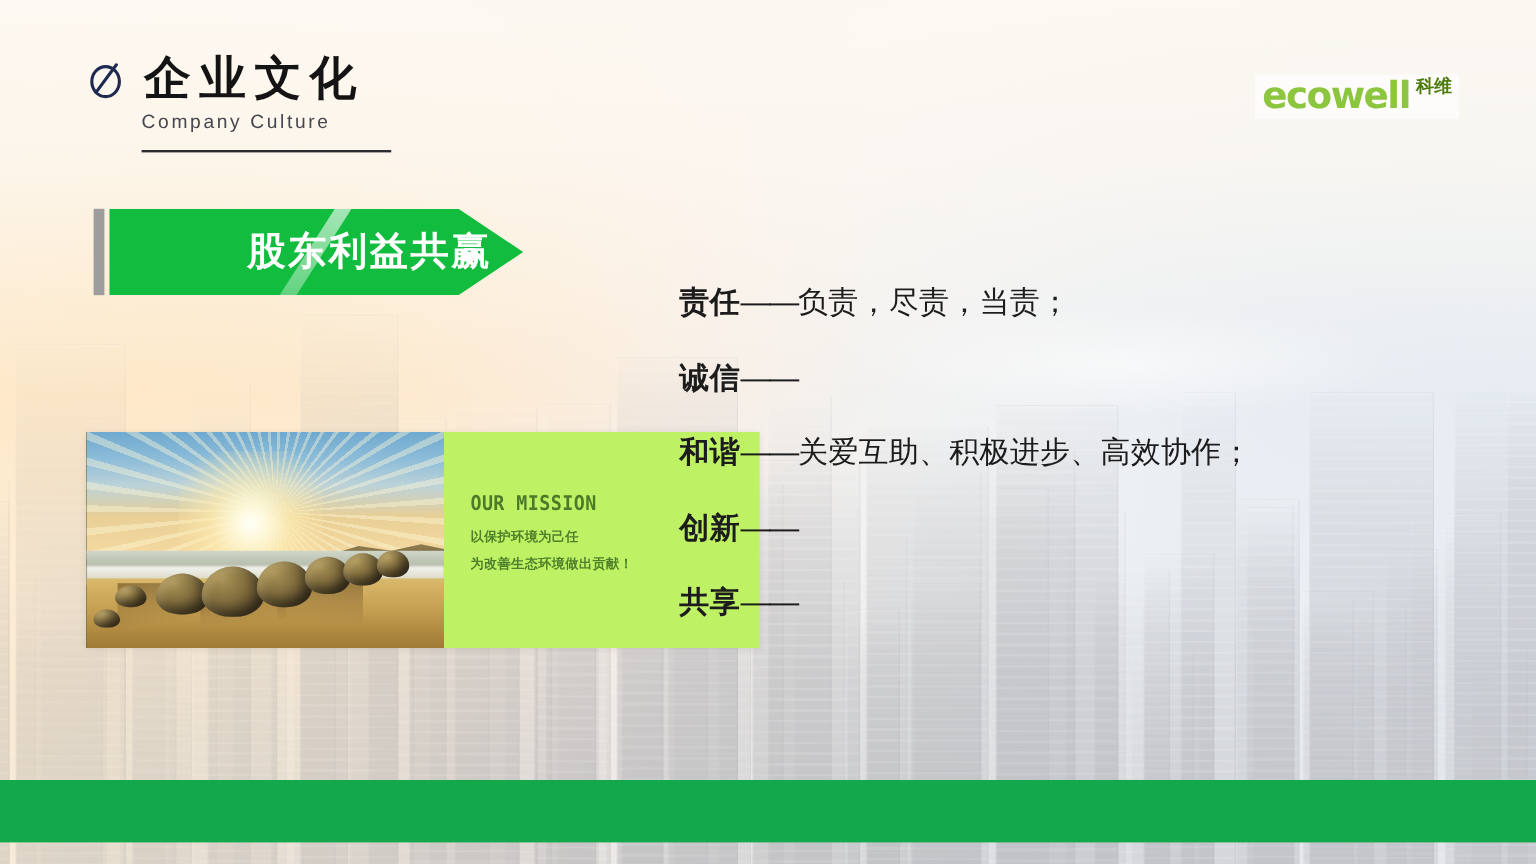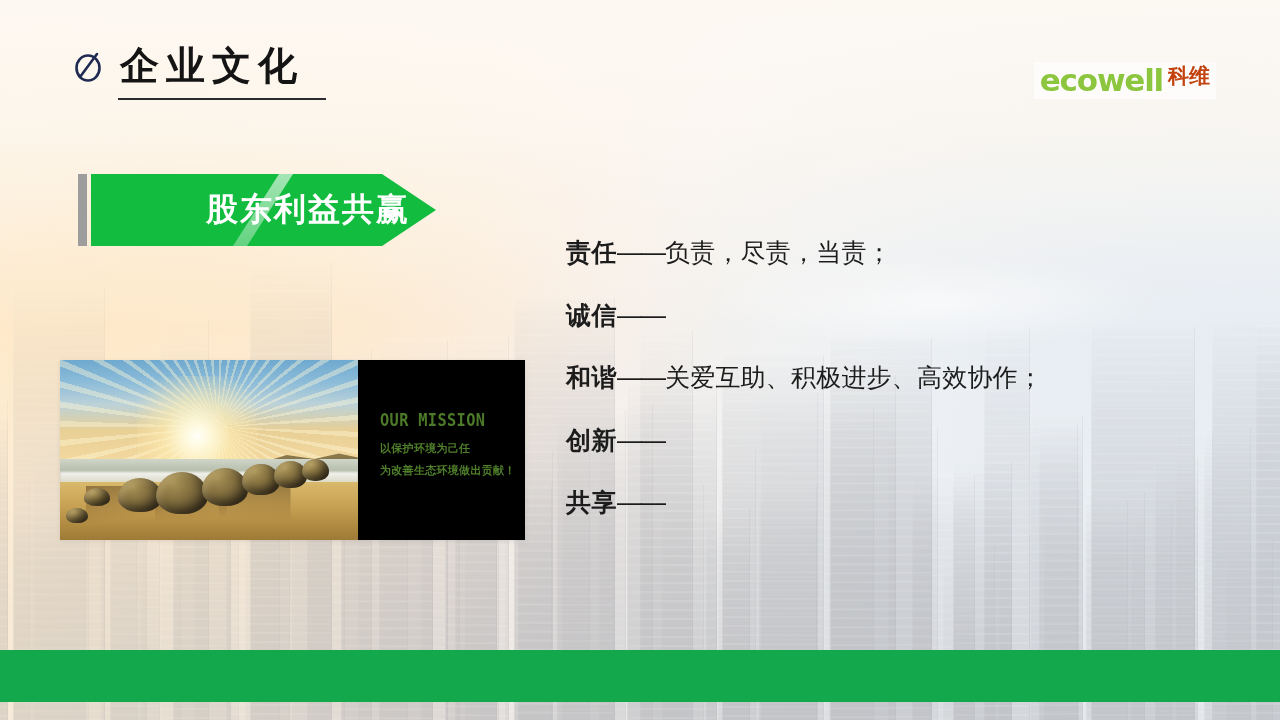--- a/index.html
+++ b/index.html
@@ -111,21 +111,21 @@
     position:absolute; right:64px; top:62px;
     display:flex; gap:2px;
     background:rgba(255,255,255,.62); padding:3px 6px;
   }
   .brand-eco {
     font-size:31px; font-weight:700; color:#8cc63e;
     letter-spacing:-1.2px; line-height:1;
     font-family:"DejaVu Sans","Liberation Sans",sans-serif;
   }
   .brand-cn {
-    font-size:21px; font-weight:700; color:#c2410c;
+    font-size:15px; font-weight:700; color:#4d7c0f;
     letter-spacing:0px; line-height:1; margin-left:3px;
   }
 
   
   .banner { position:absolute; left:78px; top:174px; width:358px; height:72px; }
   .banner-graybar {
     position:absolute; left:0; top:0; width:9px; height:72px;
     background:#9d9d9d;
   }
   .banner-body {
@@ -140,22 +140,22 @@
   }
   .banner-label {
     position:absolute; left:128px; top:0; height:72px;
     display:flex; align-items:center;
     font-size:32px; font-weight:700; color:#ffffff;
     letter-spacing:2px; white-space:nowrap;
   }
 
   
   .mission-card {
-    position:absolute; left:60px; top:360px; width:465px; height:180px;
-    display:flex; background:#000000;
+    position:absolute; left:72px; top:360px; width:561px; height:180px;
+    display:flex; background:#bef264;
     box-shadow:0 1px 5px rgba(90,90,90,.13);
   }
   .mission-photo {
     position:relative; width:298px; height:180px; flex:none; overflow:hidden;
     background:#2a2418;
   }
   .ph-sky {
     position:absolute; left:0; top:0; width:100%; height:56%;
     background:linear-gradient(180deg,
       #6fa9cf 0%, #8cbcd9 22%, #bcd2d8 44%, #e8cf96 70%, #f3d9a0 100%);
@@ -326,20 +326,21 @@
   <div class="header">
     <div class="header-row">
       <span class="slash-icon">
         <svg viewBox="0 0 34 34" width="34" height="34">
           <ellipse cx="16" cy="19" rx="11.5" ry="12.5" fill="none" stroke="#1f2a52" stroke-width="2.6"></ellipse>
           <line x1="8" y1="28" x2="25" y2="5" stroke="#1f2a52" stroke-width="2.6" stroke-linecap="round"></line>
         </svg>
       </span>
       <span class="title-zh">企业文化</span>
     </div>
+    <div class="title-en">Company  Culture</div>
     <div class="title-rule"></div>
   </div>
 
   <div class="brand">
     <span class="brand-eco">ecowell</span>
     <span class="brand-cn">科维</span>
   </div>
 
   <div class="banner">
     <div class="banner-graybar"></div>

